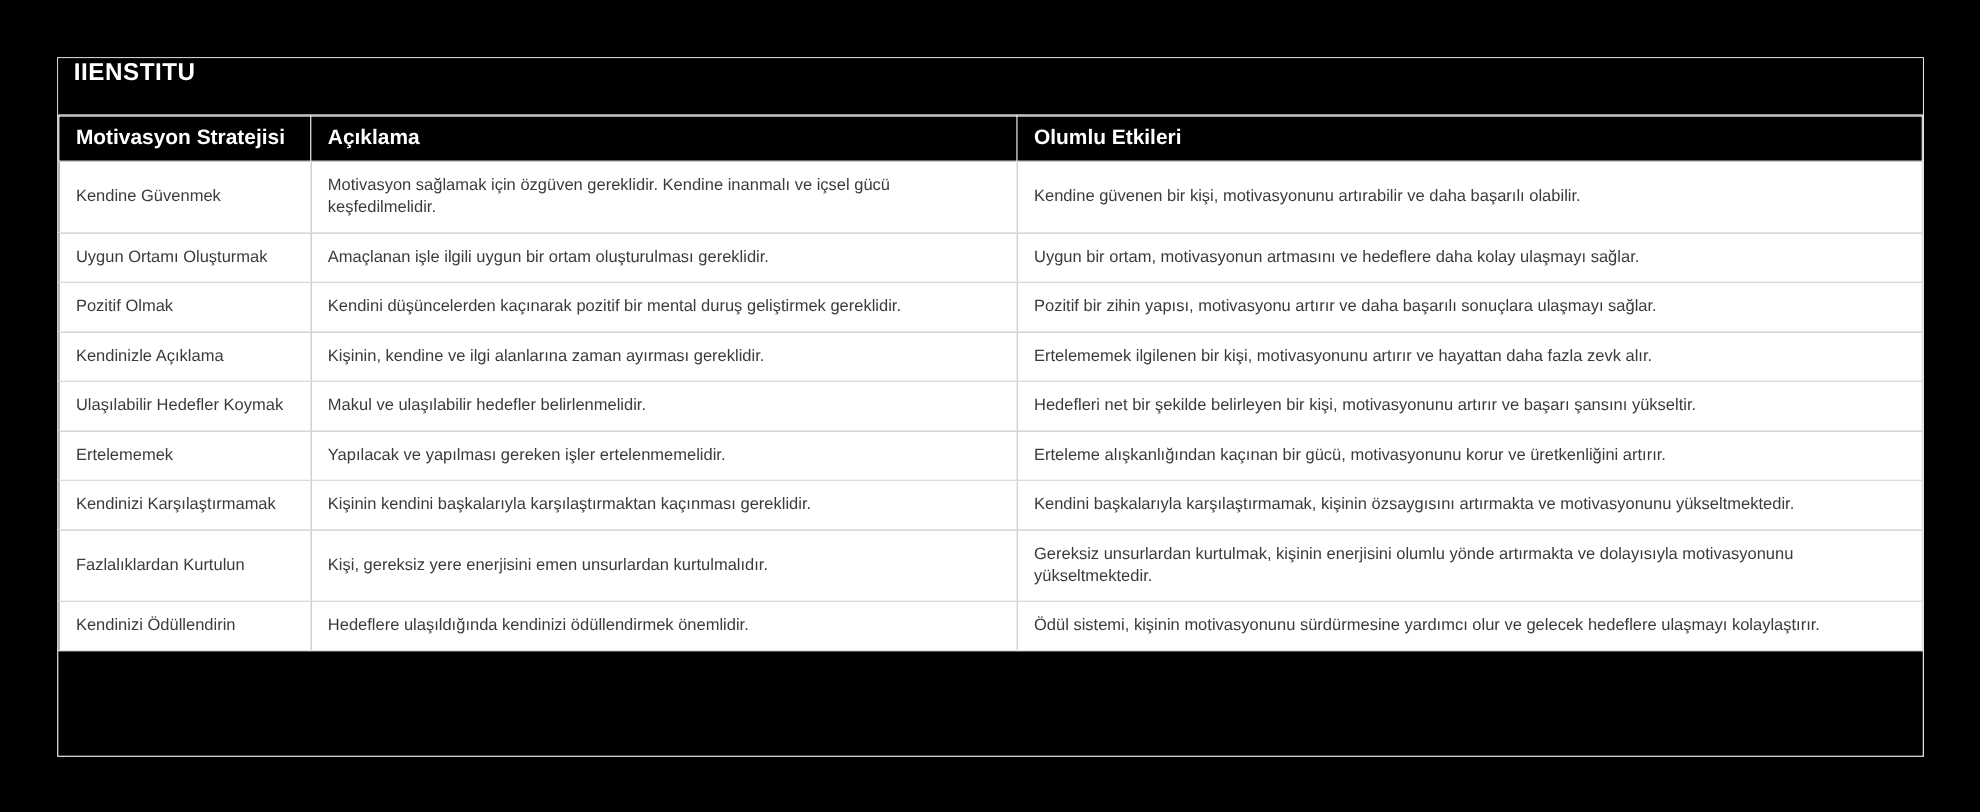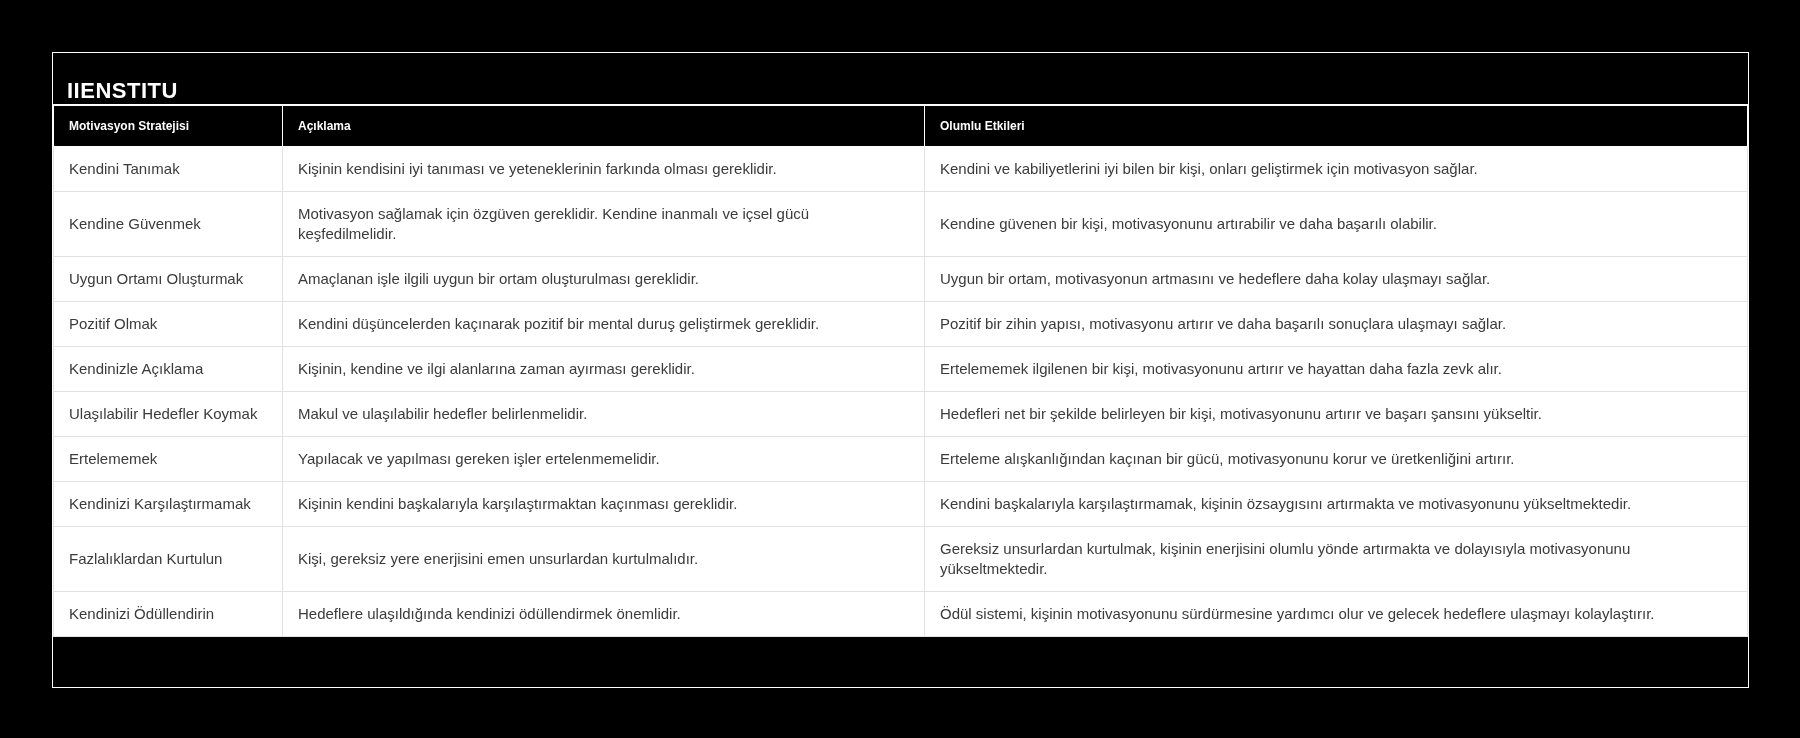--- a/index.html
+++ b/index.html
@@ -12,21 +12,21 @@
   .panel {
     position: absolute;
     left: 52px; top: 52px;
     width: 1697px; height: 636px;
     background: #000000;
     border: 1px solid #ffffff;
   }
   .title-bar {
     height: 52px;
     display: flex;
-    align-items: flex-end;
+    align-items: flex-start;
     padding: 0 14px;
     border-bottom: 1px solid #ffffff;
     background: #000000;
     text-decoration: underline;
   }
   .title-bar .brand {
     color: #ffffff;
     font-size: 22px;
     font-weight: bold;
     letter-spacing: 0.5px;
@@ -34,21 +34,21 @@
   table.motivation {
     width: 100%;
     border-collapse: collapse;
     table-layout: fixed;
   }
   col.c-strategy { width: 229px; }
   col.c-desc     { width: 642px; }
   table.motivation th {
     background: #000000;
     color: #ffffff;
-    font-size: 12px;
+    font-size: 19px;
     font-weight: bold;
     text-align: left;
     padding: 11px 15px;
     border: 1px solid #ffffff;
     line-height: 18px;
   }
   table.motivation td {
     background: #ffffff;
     color: #3b3b3b;
     font-size: 15px;
@@ -73,25 +73,20 @@
       <col>
     </colgroup>
     <thead>
       <tr>
         <th>Motivasyon Stratejisi</th>
         <th>Açıklama</th>
         <th>Olumlu Etkileri</th>
       </tr>
     </thead>
     <tbody>
-      <tr>
-        <td>Kendini Tanımak</td>
-        <td>Kişinin kendisini iyi tanıması ve yeteneklerinin farkında olması gereklidir.</td>
-        <td>Kendini ve kabiliyetlerini iyi bilen bir kişi, onları geliştirmek için motivasyon sağlar.</td>
-      </tr>
       <tr>
         <td>Kendine Güvenmek</td>
         <td>Motivasyon sağlamak için özgüven gereklidir. Kendine inanmalı ve içsel gücü keşfedilmelidir.</td>
         <td>Kendine güvenen bir kişi, motivasyonunu artırabilir ve daha başarılı olabilir.</td>
       </tr>
       <tr>
         <td>Uygun Ortamı Oluşturmak</td>
         <td>Amaçlanan işle ilgili uygun bir ortam oluşturulması gereklidir.</td>
         <td>Uygun bir ortam, motivasyonun artmasını ve hedeflere daha kolay ulaşmayı sağlar.</td>
       </tr>

